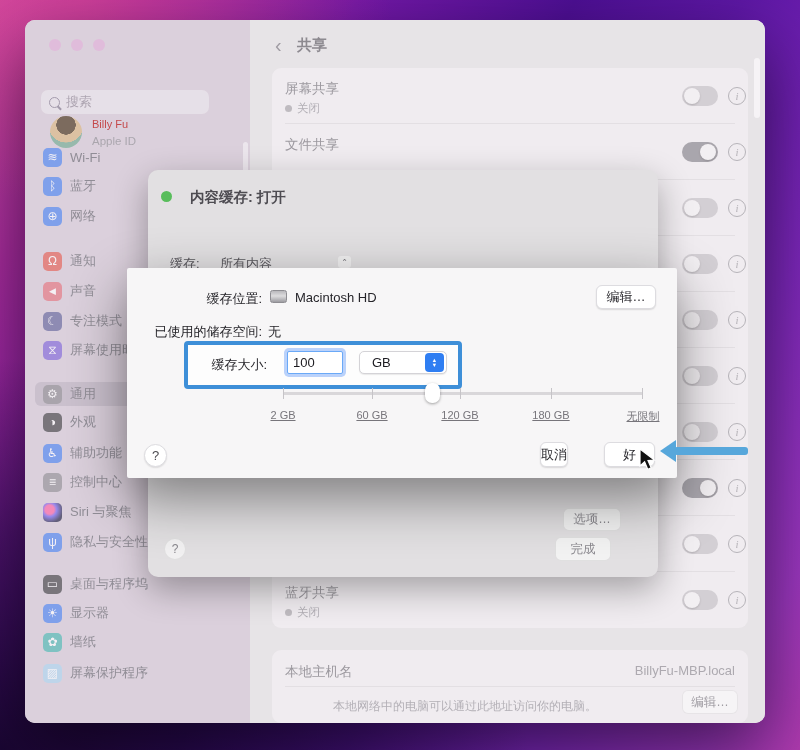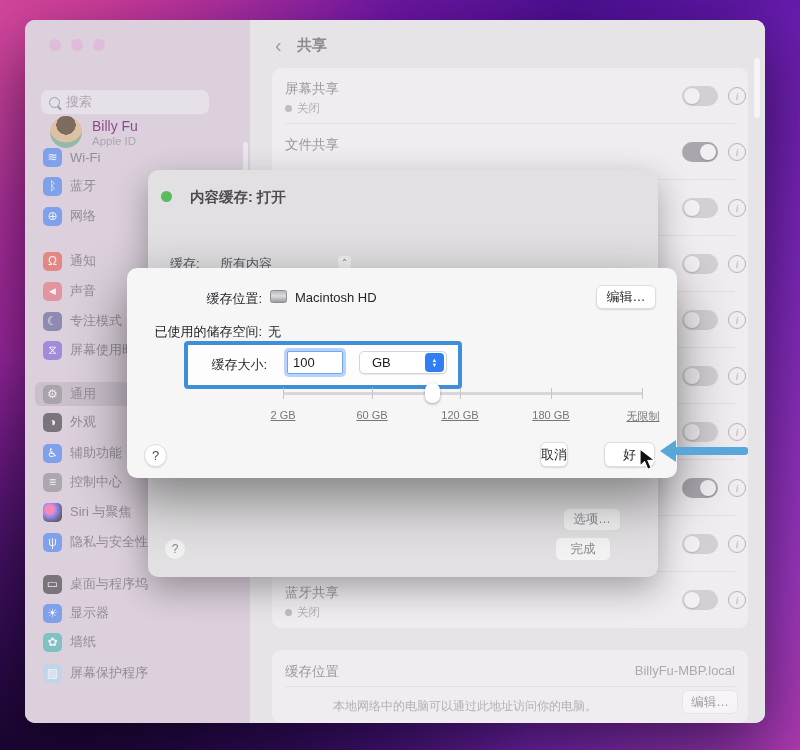--- a/index.html
+++ b/index.html
@@ -16,21 +16,21 @@
   .window{left:25px;top:20px;width:740px;height:703px;border-radius:10px;overflow:hidden;
     background:#e6e4e6;box-shadow:0 30px 70px rgba(0,0,0,.55);}
   .sidebar{left:0;top:0;width:225px;height:703px;background:#d6cbd8;}
   .tl{width:12px;height:12px;border-radius:50%;background:#ddb1d6;top:19px;}
   .searchbox{left:16px;top:70px;width:168px;height:24px;border-radius:7px;background:rgba(255,255,255,.38);
     display:flex;align-items:center;padding:0 8px;box-sizing:border-box;color:#9b93a0;font-size:13px;gap:6px;}
   .mag{width:9px;height:9px;border:1.6px solid #8f879a;border-radius:50%;position:relative;flex:0 0 auto;}
   .mag::after{content:"";position:absolute;width:5px;height:1.6px;background:#8f879a;transform:rotate(45deg);left:7px;top:9px;}
   .avatar{left:25px;top:96px;width:32px;height:32px;border-radius:50%;
     background:radial-gradient(circle at 50% 28%, #5d4a37 0 34%, #d8b88e 35% 62%, #7fae9a 63%);}
-  .acct-name{left:67px;top:98px;font-size:14px;color:#701a75;}
+  .acct-name{left:67px;top:98px;font-size:11px;color:#b91c1c;}
   .acct-sub{left:67px;top:115px;font-size:11.5px;color:#98959c;}
   .nav-item{left:10px;width:200px;height:24px;display:flex;align-items:center;gap:8px;padding-left:8px;box-sizing:border-box;border-radius:6px;}
   .nav-item.sel{background:rgba(110,100,118,.20);}
   .nlabel{font-size:13px;color:#77757e;white-space:nowrap;overflow:hidden;}
   .nic{width:19px;height:19px;border-radius:5px;flex:0 0 auto;display:flex;align-items:center;justify-content:center;
     color:#fff;font-size:12px;line-height:1;opacity:.8;}
   .c-blue{background:#447ef0;} .c-red{background:#e2574c;} .c-pink{background:#e26d79;}
   .c-indigo{background:#5c5d96;} .c-purple{background:#7a5fd6;} .c-gray{background:#8c8b90;}
   .c-dark{background:#3a3a3e;} .c-teal{background:#43b5b0;} .c-lblue{background:#a9d3ee;}
   .c-siri{background:radial-gradient(circle at 35% 35%, #ff5aa0 0 25%, #6a5af0 40%, #16163a 75%);}
@@ -71,21 +71,21 @@
   .sh-desc{left:22px;top:40px;width:468px;font-size:12.5px;line-height:19px;color:#6e6c72;}
   .sh-cache-label{left:22px;top:85px;font-size:13px;color:#59575d;}
   .sh-cache-value{left:72px;top:85px;font-size:13px;color:#59575d;}
   .sh-pop{left:190px;top:86px;width:13px;height:12px;border-radius:3px;background:rgba(255,255,255,.5);
     color:#77757b;font-size:8px;display:flex;align-items:center;justify-content:center;}
   .sh-options{left:415px;top:314px;width:58px;height:23px;margin-top:24px;}
   .sh-help{left:16px;top:368px;width:22px;height:22px;border-radius:50%;background:rgba(255,255,255,.55);
     border:1px solid rgba(0,0,0,.07);color:#8a888e;font-size:12px;display:flex;align-items:center;justify-content:center;box-sizing:border-box;}
   .sh-done{left:407px;top:367px;width:56px;height:24px;}
   
-  .dialog{left:127px;top:268px;width:550px;height:210px;border-radius:10px;background:#f7f6f7;
+  .dialog{left:127px;top:268px;width:550px;height:210px;border-radius:2px;background:#f7f6f7;
     box-shadow:0 20px 55px rgba(0,0,0,.45);}
   .d-label{position:absolute;width:150px;text-align:right;font-size:13px;color:#26252a;}
   .d-value{position:absolute;font-size:13px;color:#26252a;}
   .disk{left:143px;top:22px;width:17px;height:13px;border-radius:2.5px;
     background:linear-gradient(#b9b8bc,#dddcde 45%,#9d9ca1);border:0.5px solid #8e8d92;box-sizing:border-box;}
   .btn{border-radius:6px;background:#fff;border:1px solid #dddce0;box-shadow:0 1px 1.5px rgba(0,0,0,.12);
     color:#2a292e;font-size:13px;display:flex;align-items:center;justify-content:center;box-sizing:border-box;}
   .d-edit{left:469px;top:17px;width:60px;height:24px;}
   .hl-box{left:57px;top:73px;width:278px;height:48px;border:4px solid #3e8fd8;border-radius:4px;background:#fdfdfd;box-sizing:border-box;}
   .d-size-label{left:-10px;top:88px;}
@@ -285,21 +285,21 @@
             <span>关闭</span>
           </span>
         <div class="toggle">
             <div class="knob"></div>
           </div>
         <div class="info">i</div>
       </div>
     </div>
 
     <div class="abs card card2">
-      <span class="abs hn-label">缓存位置</span>
+      <span class="abs hn-label">本地主机名</span>
       <span class="abs hn-value">BillyFu-MBP.local</span>
       <div class="abs hn-sep"></div>
       <span class="abs hn-desc">本地网络中的电脑可以通过此地址访问你的电脑。</span>
       <div class="abs btn-dim hn-edit">编辑…</div>
     </div>
 
     <div class="abs main-scroll"></div>
   </div>
 </div>
 <div class="abs win-dim"></div>

